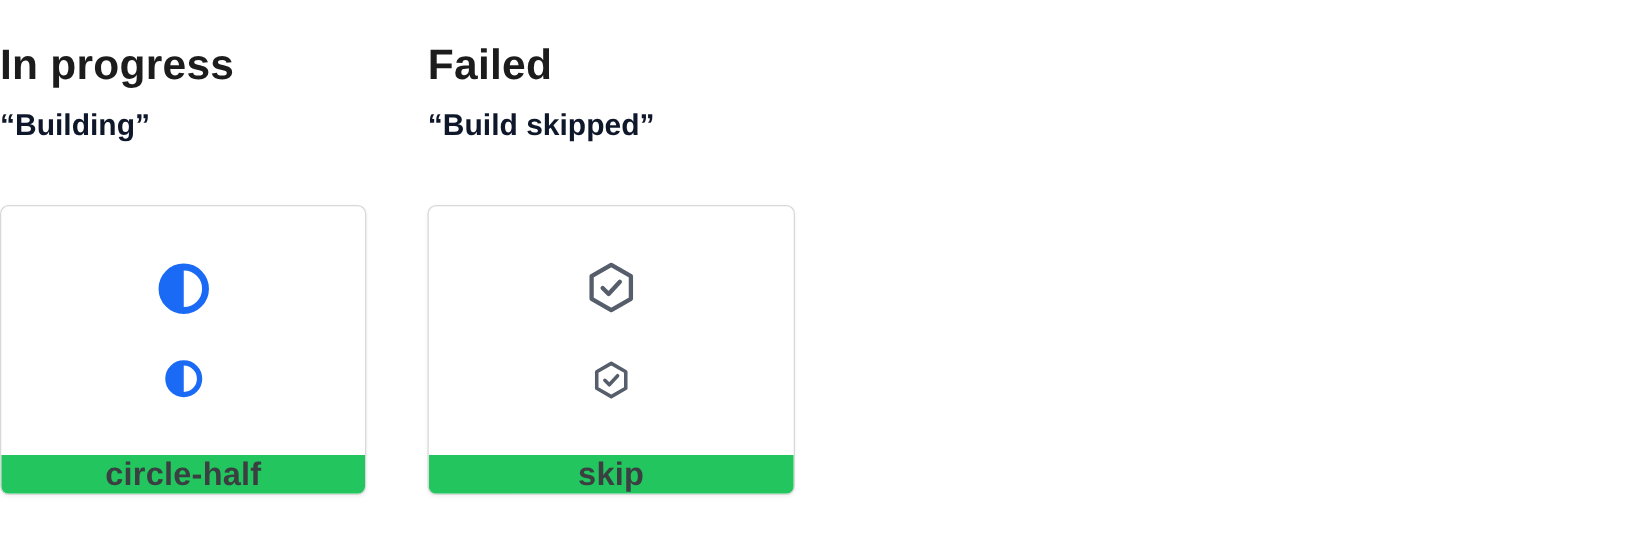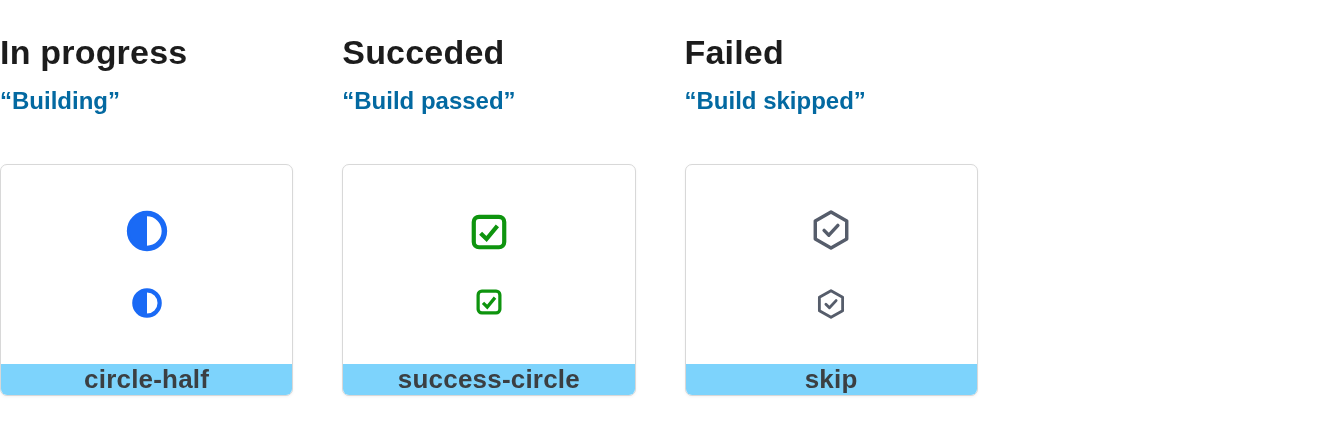--- a/index.html
+++ b/index.html
@@ -18,42 +18,42 @@
   }
   .column { display: flex; flex-direction: column; padding-top: 33px; }
   .status-title {
     margin: 0;
     font-size: 34px; font-weight: 800; line-height: 1.15;
     color: #1c1c1c; letter-spacing: 0.2px;
   }
   .status-subtitle {
     margin: 15px 0 0 0;
     font-size: 24px; font-weight: 600; line-height: 1.2;
-    color: #0369a1;
+    color: #0f172a;
   }
   .card {
     margin-top: 48px;
     flex: 1;
     background: #ffffff;
     border: 1px solid #d8d8d8;
     border-radius: 7px;
     box-shadow: 0 1px 3px rgba(0,0,0,0.05);
     display: flex; flex-direction: column;
     overflow: hidden;
   }
   .card-body {
     height: 199px;
     display: flex; flex-direction: column;
     align-items: center; justify-content: center;
     gap: 34px;
   }
   .icon { display: flex; align-items: center; justify-content: center; }
   .card-footer {
     flex: 1;
-    background: #7dd3fc;
+    background: #22c55e;
     display: flex; align-items: center; justify-content: center;
     font-size: 26px; font-weight: 700; color: #3b3f42;
     letter-spacing: 0.2px;
   }
 </style>
 </head>
 <body>
 
 <div class="grid">
 
@@ -74,43 +74,20 @@
             <path d="M12 2.5 A9.5 9.5 0 0 0 12 21.5 Z" fill="currentColor"></path>
           </svg>
         </span>
       </div>
       <div class="card-footer">
         <span>circle-half</span>
       </div>
     </div>
   </section>
 
-  <section class="column">
-    <h2 class="status-title">Succeded</h2>
-    <p class="status-subtitle">“Build passed”</p>
-    <div class="card">
-      <div class="card-body" style="color: rgb(14, 148, 14);">
-        <span class="icon">
-          <svg width="42" height="42" viewBox="0 0 24 24" fill="none" stroke="currentColor">
-            <rect x="3.3" y="3.3" width="17.4" height="17.4" rx="3" stroke-width="2.4"></rect>
-            <path d="M7.2 12.7 L10.6 16 L16.8 8.5" stroke-width="2.4"></path>
-          </svg>
-        </span>
-        <span class="icon">
-          <svg width="30" height="30" viewBox="0 0 24 24" fill="none" stroke="currentColor">
-            <rect x="3.3" y="3.3" width="17.4" height="17.4" rx="3" stroke-width="2.6"></rect>
-            <path d="M7.2 12.7 L10.6 16 L16.8 8.5" stroke-width="2.6"></path>
-          </svg>
-        </span>
-      </div>
-      <div class="card-footer">
-        <span>success-circle</span>
-      </div>
-    </div>
-  </section>
 
 
   <section class="column">
     <h2 class="status-title">Failed</h2>
     <p class="status-subtitle">“Build skipped”</p>
     <div class="card">
       <div class="card-body" style="color: rgb(86, 93, 107);">
         <span class="icon">
           <svg width="46" height="46" viewBox="0 0 24 24" fill="none" stroke="currentColor" stroke-linejoin="round">
             <path d="M12 2.6 L20.2 7.3 V16.7 L12 21.4 L3.8 16.7 V7.3 Z" stroke-width="1.8"></path>

